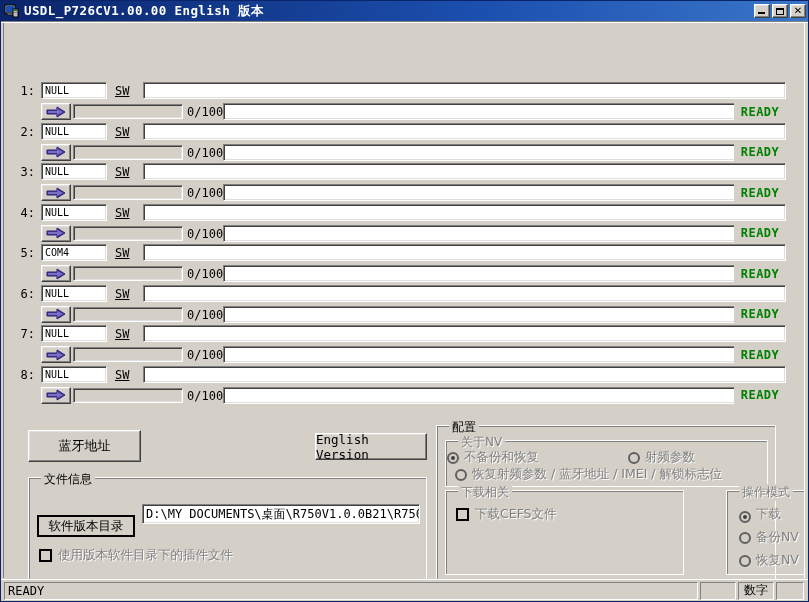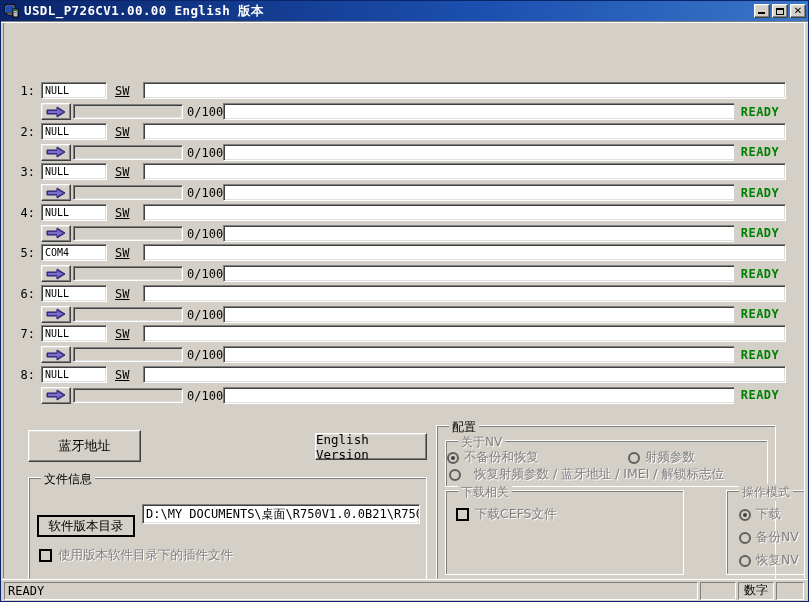--- a/index.html
+++ b/index.html
@@ -563,37 +563,37 @@
       <div class="group disabled" style="left:8px; top:14px; width:323px; height:47px;">
         <span class="gl">关于NV</span>
         <div class="ctl dis" style="left:1px; top:8px;">
           <span class="radio sel dis"></span>
           <span class="ctl-label">不备份和恢复</span>
         </div>
         <div class="ctl dis" style="left:182px; top:8px;">
           <span class="radio dis"></span>
           <span class="ctl-label">射频参数</span>
         </div>
-        <div class="ctl dis" style="left:3px; top:25px;gap:8px;">
+        <div class="ctl dis" style="left:9px; top:25px;">
           <span class="radio dis"></span>
           <span class="ctl-label">恢复射频参数 / 蓝牙地址 / IMEI / 解锁标志位</span>
         </div>
       </div>
 
       <div class="group disabled" style="left:8px; top:64px; width:239px; height:85px;">
         <span class="gl">下载相关</span>
         <div class="ctl dis" style="left:10px; top:15px;">
           <span class="checkbox"></span>
           <span class="ctl-label">下载CEFS文件</span>
         </div>
       </div>
 
       <div class="group disabled" style="left:252px; top:64px; width:79px; height:85px;margin-left:37px;">
         <span class="gl">操作模式</span>
-        <div class="ctl dis" style="left:12px; top:15px;">
+        <div class="ctl dis" style="left:12px; top:15px;align-items:flex-end;">
           <span class="radio sel dis"></span>
           <span class="ctl-label">下载</span>
         </div>
         <div class="ctl dis" style="left:12px; top:38px;">
           <span class="radio dis"></span>
           <span class="ctl-label">备份NV</span>
         </div>
         <div class="ctl dis" style="left:12px; top:61px;">
           <span class="radio dis"></span>
           <span class="ctl-label">恢复NV</span>

